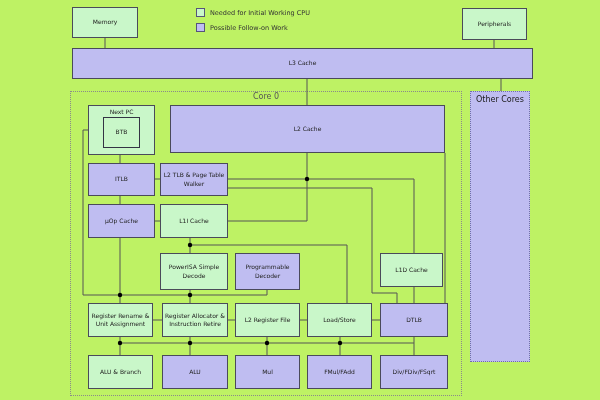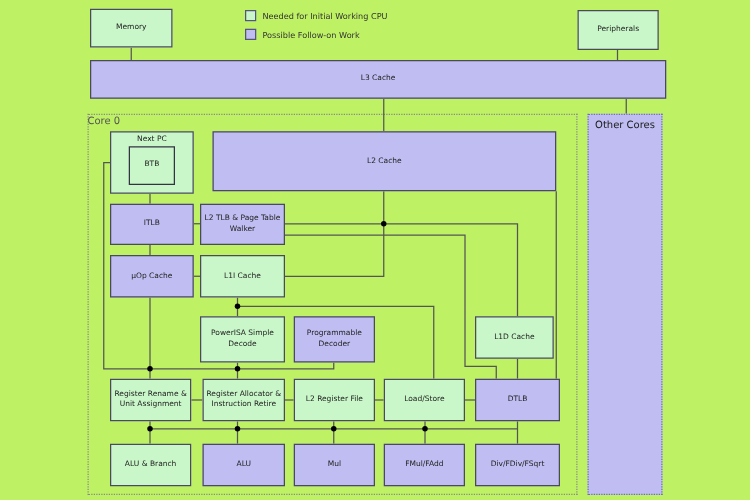--- a/index.html
+++ b/index.html
@@ -14,21 +14,21 @@
     text-align:center; font-size:6px; line-height:1.35; color:#222;
     padding:1px; z-index:3;
   }
   .green  { background:#c9f7c9; }
   .purple { background:#bfbdf1; }
   .dashed-frame {
     position:absolute; box-sizing:border-box;
     border:1px dotted #8a8a8a; z-index:1;
   }
   .frame-label {
-    position:absolute; text-align:left; color:#555; font-size:8px; z-index:2;
+    position:absolute; text-align:center; color:#555; font-size:8px; z-index:2;
   }
   .other-cores {
     position:absolute; box-sizing:border-box;
     background:#bfbdf1; border:1px dotted #7070a8;
     font-size:8px; color:#1a1a1a; text-align:center;
     padding-top:3px; z-index:2;
   }
   #wires { position:absolute; left:0; top:0; z-index:2; }
   .legend { position:absolute; left:196px; top:8px; z-index:3; }
   .legend-row { display:flex; align-items:center; margin-bottom:6px; }
@@ -101,21 +101,21 @@
     </div>
   </div>
 
   <div class="node green" style="left:72px; top:7px; width:66px; height:31px;">Memory</div>
   <div class="node green" style="left:462px; top:8px; width:65px; height:32px;">Peripherals</div>
   <div class="node purple" style="left:72px; top:48px; width:461px; height:31px;">L3 Cache</div>
 
   <div class="dashed-frame" style="left:70px; top:91px; width:392px; height:305px;"></div>
   <div class="frame-label" style="left:70px; top:92px; width:392px;">Core 0</div>
 
-  <div class="other-cores" style="left:470px; top:91px; width:60px; height:305px;">Other Cores</div>
+  <div class="other-cores" style="left:470px; top:91px; width:60px; height:271px;">Other Cores</div>
 
   <div class="node green" style="left:88px; top:105px; width:67px; height:50px;">
     <span class="npc-label">Next PC</span>
   </div>
   <div class="node green" style="left:103px; top:117px; width:37px; height:31px; border-color:#333344;">BTB</div>
 
   <div class="node purple" style="left:170px; top:105px; width:275px; height:48px;">L2 Cache</div>
 
   <div class="node purple" style="left:88px; top:163px; width:67px; height:33px;">ITLB</div>
   <div class="node purple" style="left:160px; top:163px; width:68px; height:33px;">L2 TLB &amp; Page Table Walker</div>

